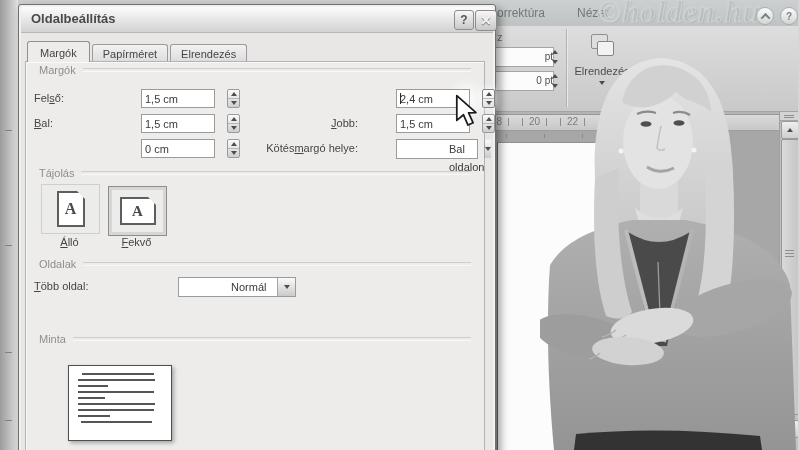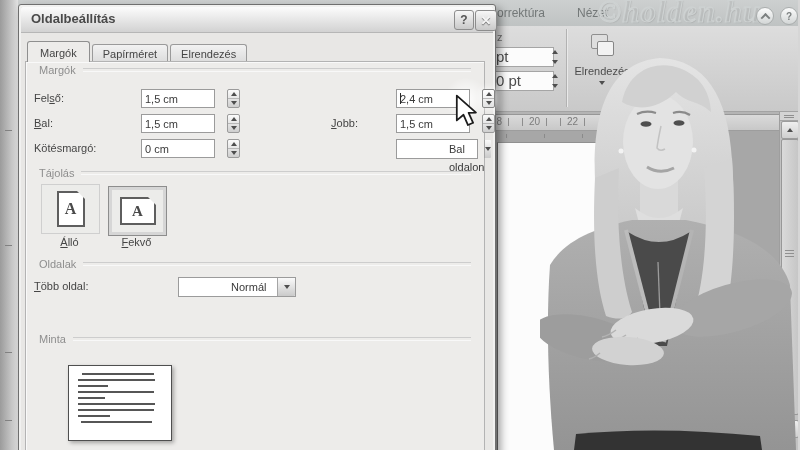--- a/index.html
+++ b/index.html
@@ -16,21 +16,21 @@
     text-shadow:1px 1px 1px rgba(110,110,110,0.25);}
   .circle-btn{position:absolute;top:7px;width:16px;height:16px;border-radius:50%;
     border:1px solid #a9adad;background:linear-gradient(#fbfbfb,#d3d6d6);
     display:flex;align-items:center;justify-content:center;font-size:10px;font-weight:bold;color:#7c8080;}
   .chev-up{width:5px;height:5px;border-top:2px solid #7c8080;border-left:2px solid #7c8080;
     transform:rotate(45deg) translate(1px,1px);}
   .ribbonbody{position:absolute;left:0;top:26px;width:800px;height:85px;
     background:linear-gradient(#dddddd,#c9c9c9);border-bottom:1px solid #a3a3a3;}
   .frag{position:absolute;left:497px;top:5px;font-size:11px;color:#6e6e6e;}
   .rspinbox{position:absolute;left:486px;width:57px;height:18px;background:#fcfcfc;
-    border:1px solid #a5a5a5;font-size:15px;color:#4d4d4d;line-height:18px;padding-left:9px;}
+    border:1px solid #a5a5a5;font-size:10px;color:#4d4d4d;line-height:18px;padding-left:9px;text-align:right;}
   .rarrows{position:absolute;left:549px;width:12px;height:20px;display:flex;flex-direction:column;
     align-items:center;justify-content:space-between;padding:3px 0;box-sizing:border-box;}
   .vsep{position:absolute;left:566px;top:3px;width:1px;height:78px;background:#b2b2b2;
     border-right:1px solid #e9e9e9;}
   .bigbtn{position:absolute;left:570px;top:2px;width:64px;height:80px;display:flex;
     flex-direction:column;align-items:center;}
   .lay-icon{position:relative;width:28px;height:26px;margin-top:5px;}
   .lay-b{position:absolute;left:3px;top:1px;width:15px;height:13px;border:1px solid #8f8f8f;
     border-radius:2px;background:#dedede;}
   .lay-f{position:absolute;left:9px;top:8px;width:15px;height:13px;border:1px solid #868686;
@@ -352,35 +352,35 @@
       <div class="spin">
         <div class="sbtn">
             <i class="tu"></i>
           </div>
         <div class="sbtn sb2">
             <i class="td"></i>
           </div>
       </div>
     </div>
 
-    <div class="flabel" style="left:15px;top:134px;width:105px">
-      <span>Kötésmar</span><span class="ac">g</span><span>ó:</span>
-    </div>
     <div class="fwrap" style="left:122px;top:134px">
       <input class="fin" value="0 cm" style="">
       <div class="spin">
         <div class="sbtn">
             <i class="tu"></i>
           </div>
         <div class="sbtn sb2">
             <i class="td"></i>
           </div>
       </div>
     </div>
 
+    <div class="flabel r" style="left:237px;top:134px;width:102px">
+      <span>Kötés</span><span class="ac">m</span><span>argó helye:</span>
+    </div>
     <div class="combo" style="left:377px;top:134px;width:82px">
       <div class="cval">Bal oldalon</div>
       <div class="cbtn">
           <i class="td"></i>
         </div>
     </div>
 
     <div class="ghead" style="top:162px">
       <span>Tájolás</span>
       <div class="gline"></div>

